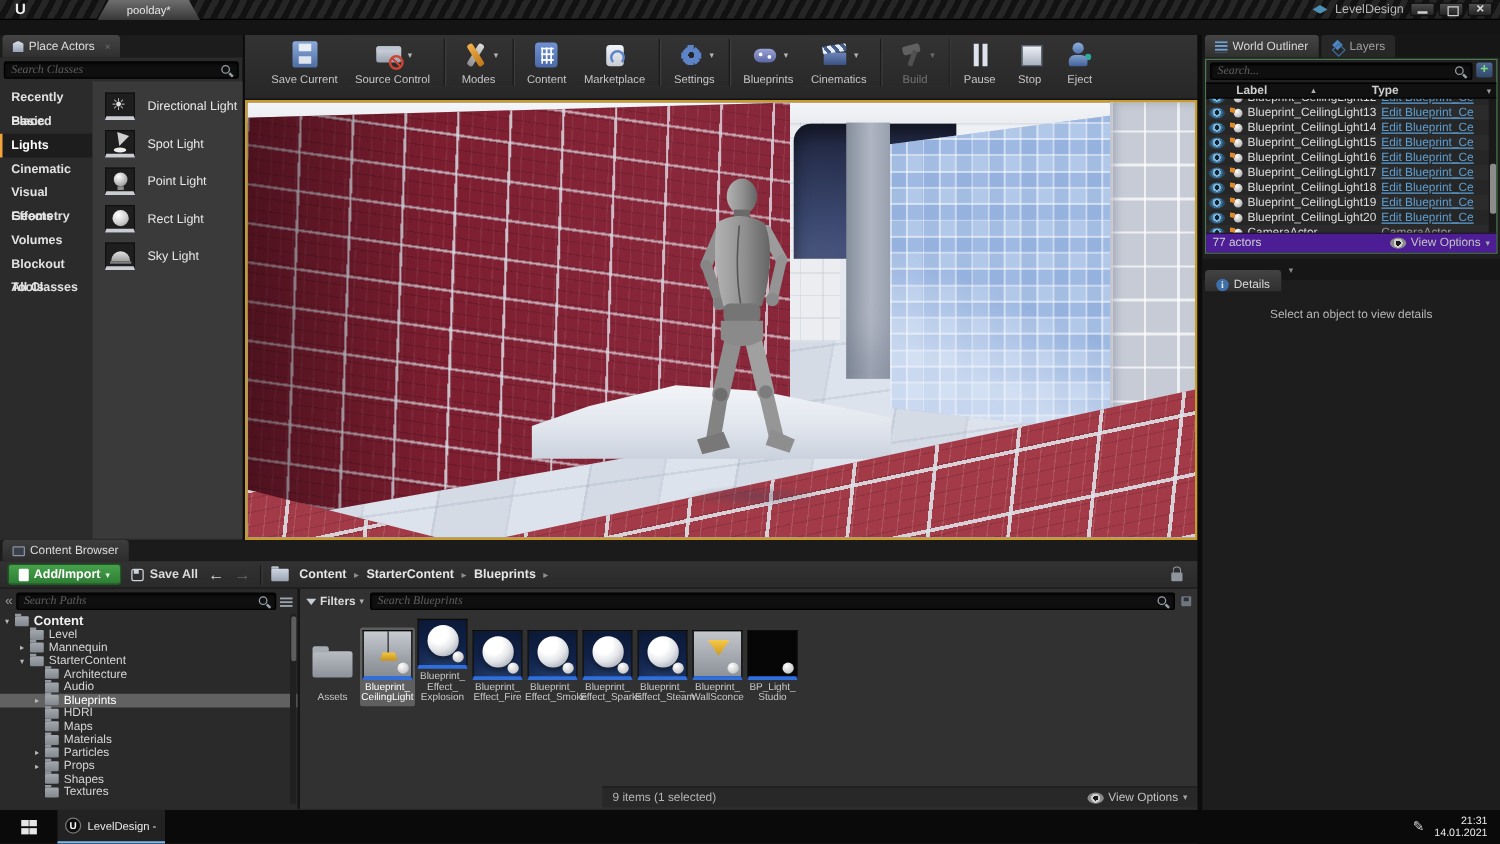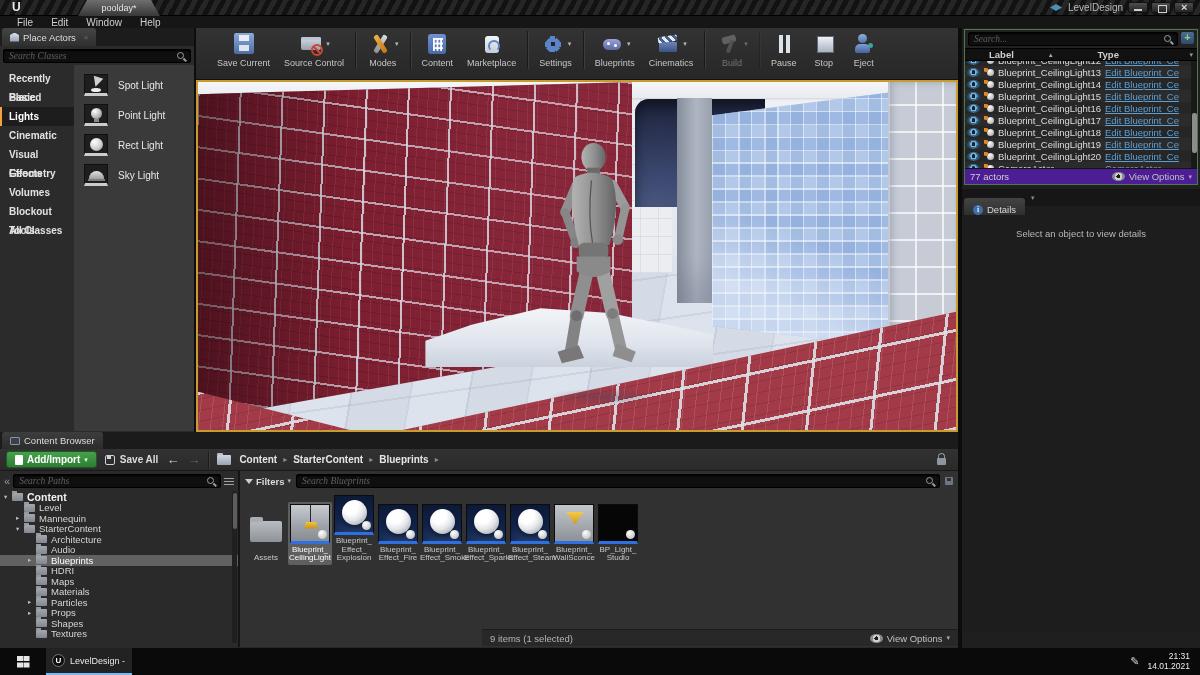--- a/index.html
+++ b/index.html
@@ -337,27 +337,20 @@
     <div class="abs doc-tab">poolday*</div>
     <div class="abs cap-ic"></div>
     <div class="abs win-title">LevelDesign</div>
     <div class="abs winbtns">
       <div class="wbtn wbtn-min"></div>
       <div class="wbtn wbtn-max"></div>
       <div class="wbtn wbtn-close"></div>
     </div>
   </div>
 
-  <div class="abs menubar">
-
-  <span class="menu-item">File</span>
-      <span class="menu-item">Edit</span>
-      <span class="menu-item">Window</span>
-      <span class="menu-item">Help</span>
-    </div>
 
   <div class="abs leftpanel">
     <div class="pa-tabrow">
       <div class="pa-tab">
         <span class="pa-tab-ic"></span>
         <span>Place Actors</span>
         <span class="pa-tab-x">×</span>
       </div>
     </div>
     <div class="sbox pa-search">
@@ -372,20 +365,24 @@
           <div class="pa-cat sel">Lights</div>
           <div class="pa-cat">Cinematic</div>
           <div class="pa-cat">Visual Effects</div>
           <div class="pa-cat">Geometry</div>
           <div class="pa-cat">Volumes</div>
           <div class="pa-cat">Blockout Tools</div>
           <div class="pa-cat">All Classes</div>
         </div>
       <div class="pa-items">
 
+          <div class="pa-item ic-directional">
+            <span class="pa-icon"></span>
+            <span class="pa-label">Directional Light</span>
+          </div>
 
           <div class="pa-item ic-spot">
             <span class="pa-icon"></span>
             <span class="pa-label">Spot Light</span>
           </div>
 
           <div class="pa-item ic-point">
             <span class="pa-icon"></span>
             <span class="pa-label">Point Light</span>
           </div>
@@ -766,20 +763,30 @@
             <span>View Options</span>
             <span class="vo-dd">▾</span>
           </div>
         </div>
       </div>
     </div>
   </div>
 
   <div class="abs gapstrip"></div>
   <div class="abs rp">
+    <div class="rp-tabs">
+      <div class="rp-tab on">
+        <span class="wo-ic"></span>
+        <span>World Outliner</span>
+      </div>
+      <div class="rp-tab off">
+        <span class="ly-ic"></span>
+        <span>Layers</span>
+      </div>
+    </div>
     <div class="ol-wrap">
       <div class="ol-searchrow">
         <div class="sbox ol-search">
           <input placeholder="Search..." style="">
           <span class="mag"></span>
         </div>
         <span class="add-ic">+</span>
       </div>
       <div class="ol-head">
         <span class="ol-head-label">Label</span>

